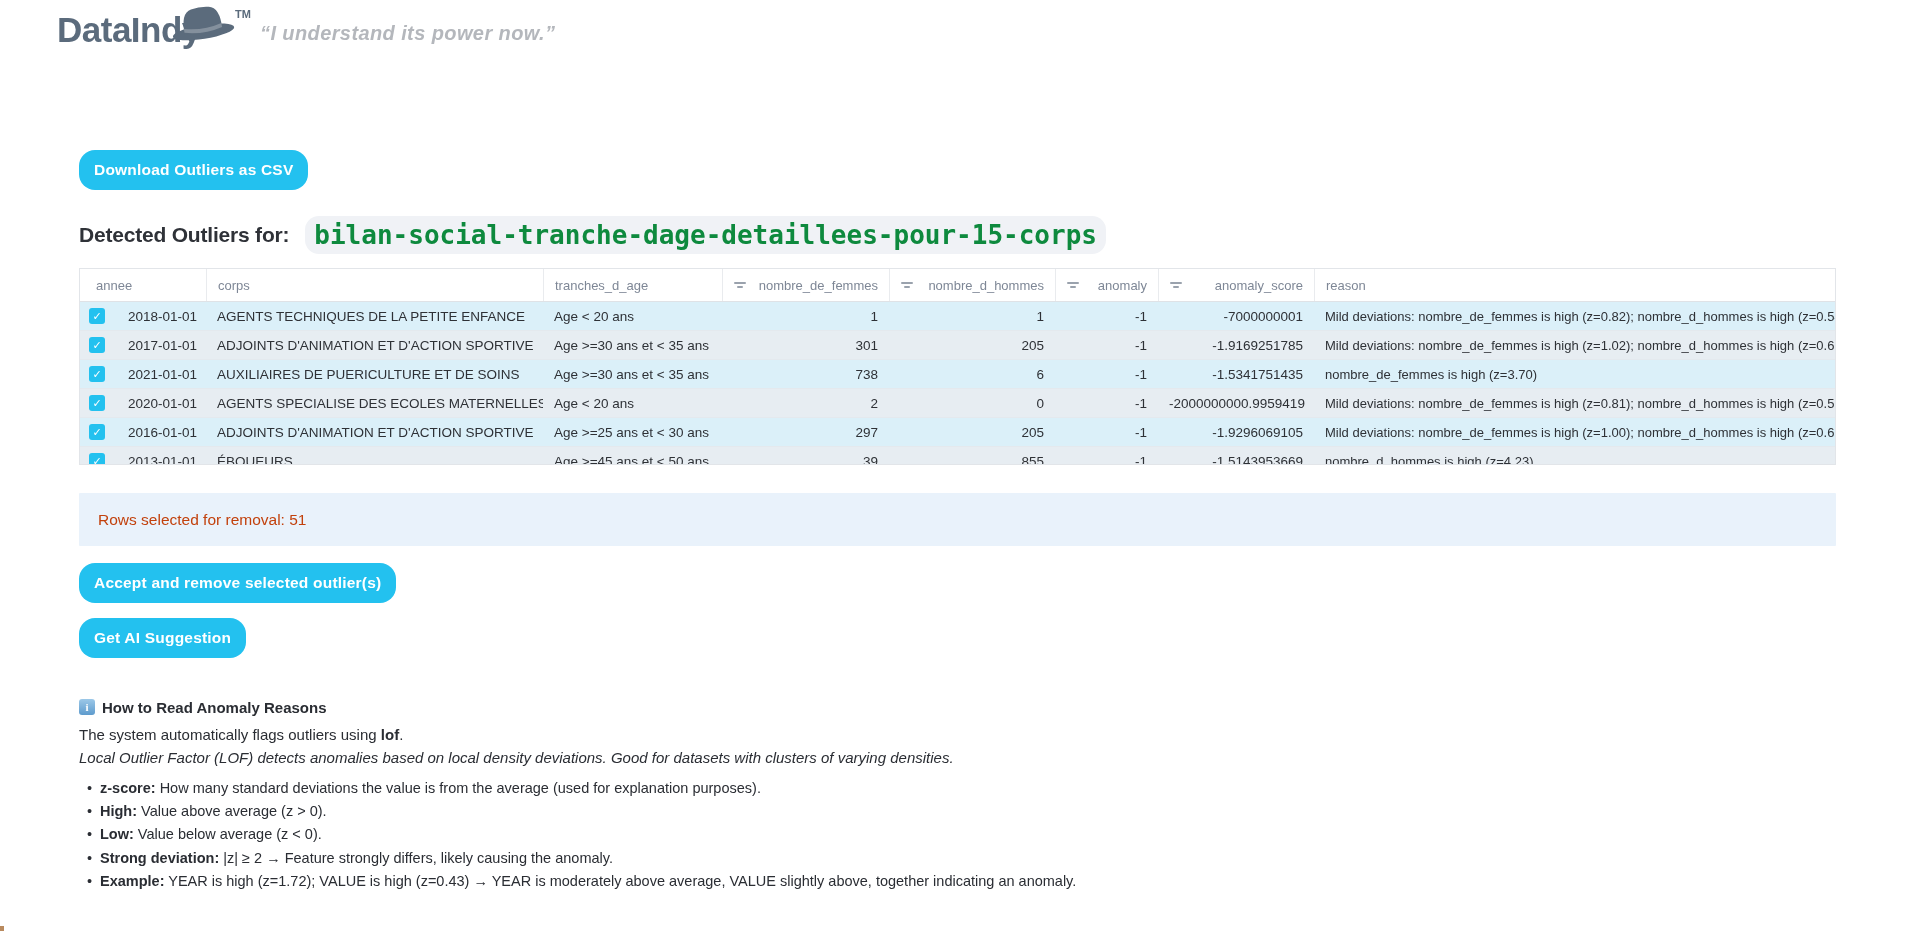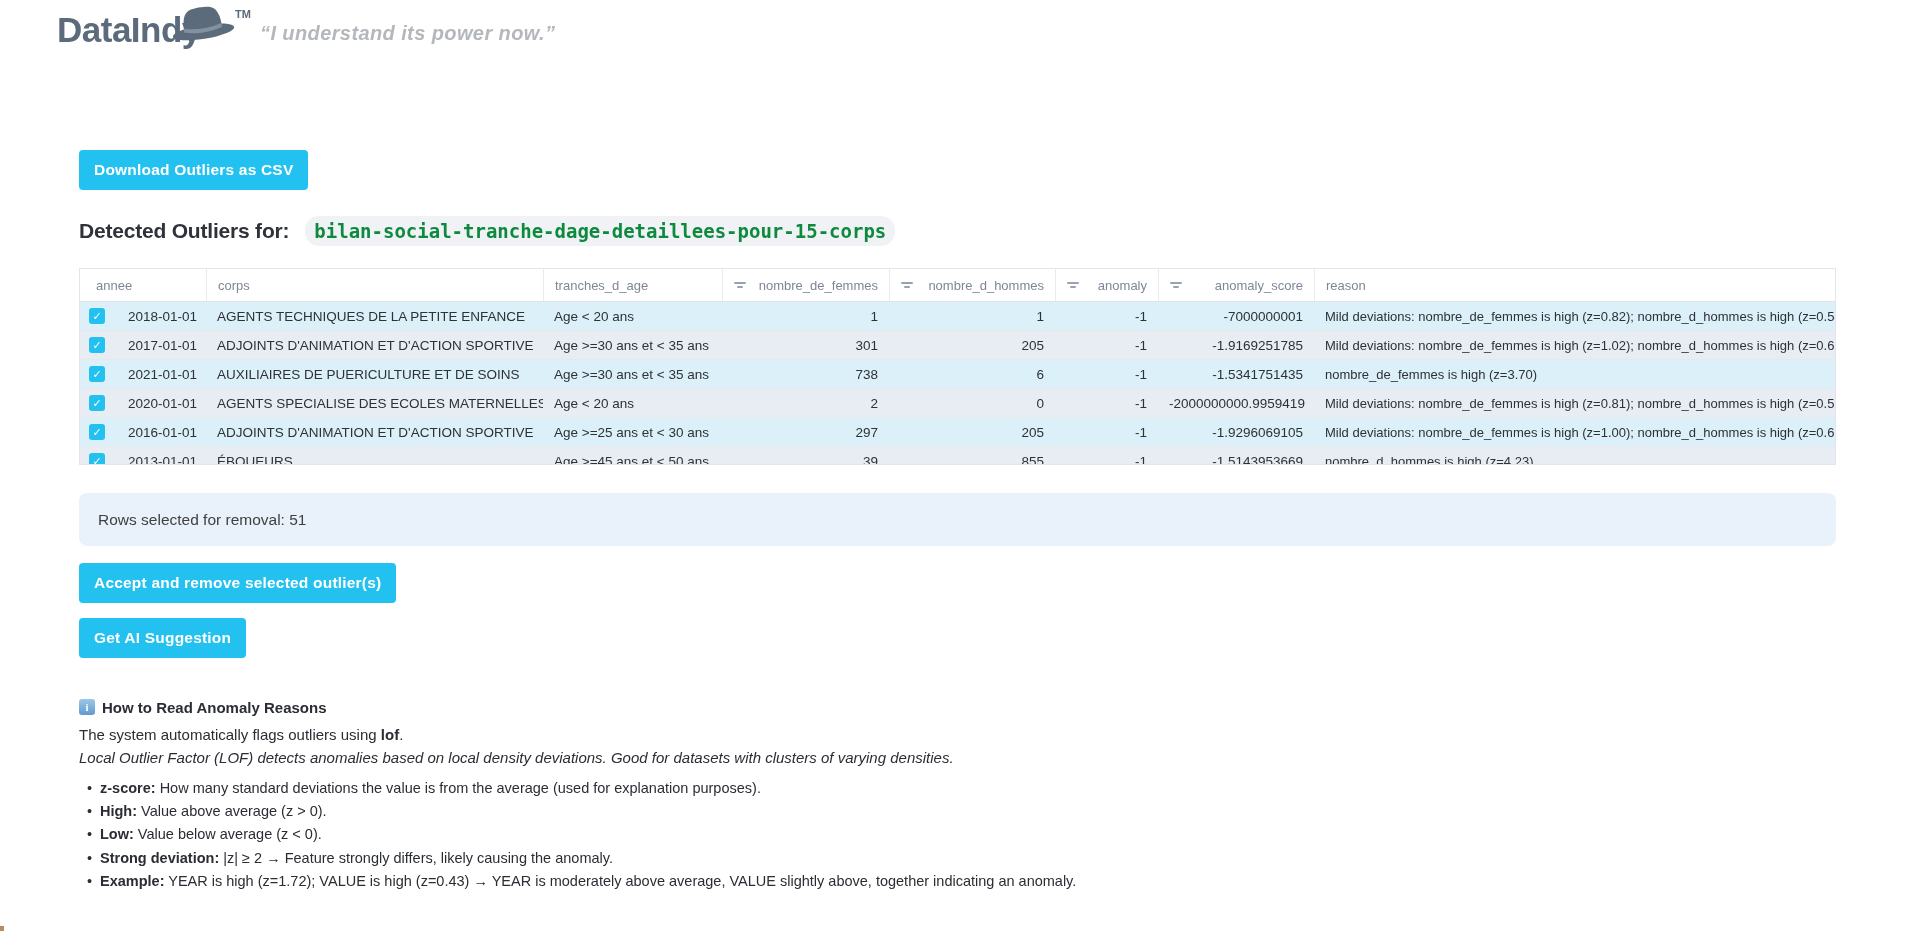--- a/index.html
+++ b/index.html
@@ -9,31 +9,31 @@
 
   
   .logo { position:absolute; left:57px; top:10px; width:220px; height:50px; }
   .logo-text { font-size:35px; font-weight:bold; color:#5b6b7c; letter-spacing:-0.5px; }
   .hat { position:absolute; left:112px; top:-6px; width:66px; height:36px; transform:rotate(-9deg); }
   .tm { position:absolute; left:178px; top:-2px; font-size:11px; font-weight:bold; color:#5b6b7c; }
   .tagline { position:absolute; left:260px; top:22px; font-size:20px; font-weight:bold;
     font-style:italic; color:#b4b7bc; letter-spacing:0.4px; }
 
   
-  .btn { position:absolute; background:#23c1ef; color:#ffffff; border:none; border-radius:4px;
+  .btn { position:absolute; background:#23c1ef; color:#ffffff; border:none; border-radius:16px;
     font-family:inherit; font-size:15.5px; font-weight:bold; padding:0 15px; height:40px;
     cursor:pointer; letter-spacing:0.2px; }
   .btn-download { left:79px; top:150px; }
   .btn-accept   { left:79px; top:563px; }
   .btn-ai       { left:79px; top:618px; }
 
   
   .heading { position:absolute; left:79px; top:216px; display:flex; align-items:center; gap:16px; }
   .heading-title { font-size:21px; font-weight:bold; color:#2f3238; letter-spacing:-0.2px; }
-  .heading code { font-family:"DejaVu Sans Mono","Liberation Mono",monospace; font-size:19px;
+  .heading code { font-family:"DejaVu Sans Mono","Liberation Mono",monospace; font-size:26px;
     font-weight:bold; color:#0e8a3e; background:#f0f2f6; padding:4px 9px; border-radius:14px; }
 
   
   .grid { position:absolute; left:79px; top:268px; width:1757px; height:197px; overflow:hidden;
     border:1px solid #e2e5e9; background:#fff; }
   .grid-header, .grid-row { display:grid;
     grid-template-columns:126px 337px 179px 167px 166px 103px 156px 1fr; }
   .grid-header { height:33px; border-bottom:1px solid #dfe2e6; color:#7e8796; font-size:13px; }
   .hcell { display:flex; align-items:center; height:100%; padding:0 11px; border-left:1px solid #e9ebee; overflow:hidden; white-space:nowrap; }
   .hcell:first-child { border-left:none; padding-left:16px; }
@@ -49,22 +49,22 @@
   .cell { padding:0 11px; overflow:hidden; white-space:nowrap; }
   .cell.num { text-align:right; }
   .cell.annee { display:flex; align-items:center; gap:23px; padding-left:9px; }
   .cell.reason { font-size:13px; }
   .checkbox { width:16px; height:16px; min-width:16px; background:#23c1ef; border-radius:3px;
     display:inline-flex; align-items:center; justify-content:center; cursor:pointer; }
   .checkbox::after { content:"\2713"; color:#fff; font-size:11px; font-weight:bold; }
 
   
   .info-box { position:absolute; left:79px; top:493px; width:1757px; height:53px;
-    background:#e9f2fb; border-radius:8px; display:flex; align-items:center; padding-left:19px;
-    color:#404040; font-size:15.5px; }
+    background:#e9f2fb; border-radius:1px; display:flex; align-items:center; padding-left:19px;
+    color:#c2410c; font-size:15.5px; }
 
   
   .help { position:absolute; left:79px; top:697px; width:1700px; color:#2a2d33; font-size:15px; }
   .help-title { display:flex; align-items:center; gap:7px; font-weight:bold; font-size:15px; height:20px; }
   .info-icon { width:16px; height:16px; border-radius:3px;
     background:linear-gradient(#9cc8e8,#5e9bcd); color:#fff; display:inline-flex;
     align-items:center; justify-content:center; font-size:11px; font-weight:bold;
     font-family:"Liberation Serif",serif; }
   .help-line1 { margin-top:9px; height:21px; }
   .help-line2 { margin-top:2px; height:22px; font-style:italic; }

